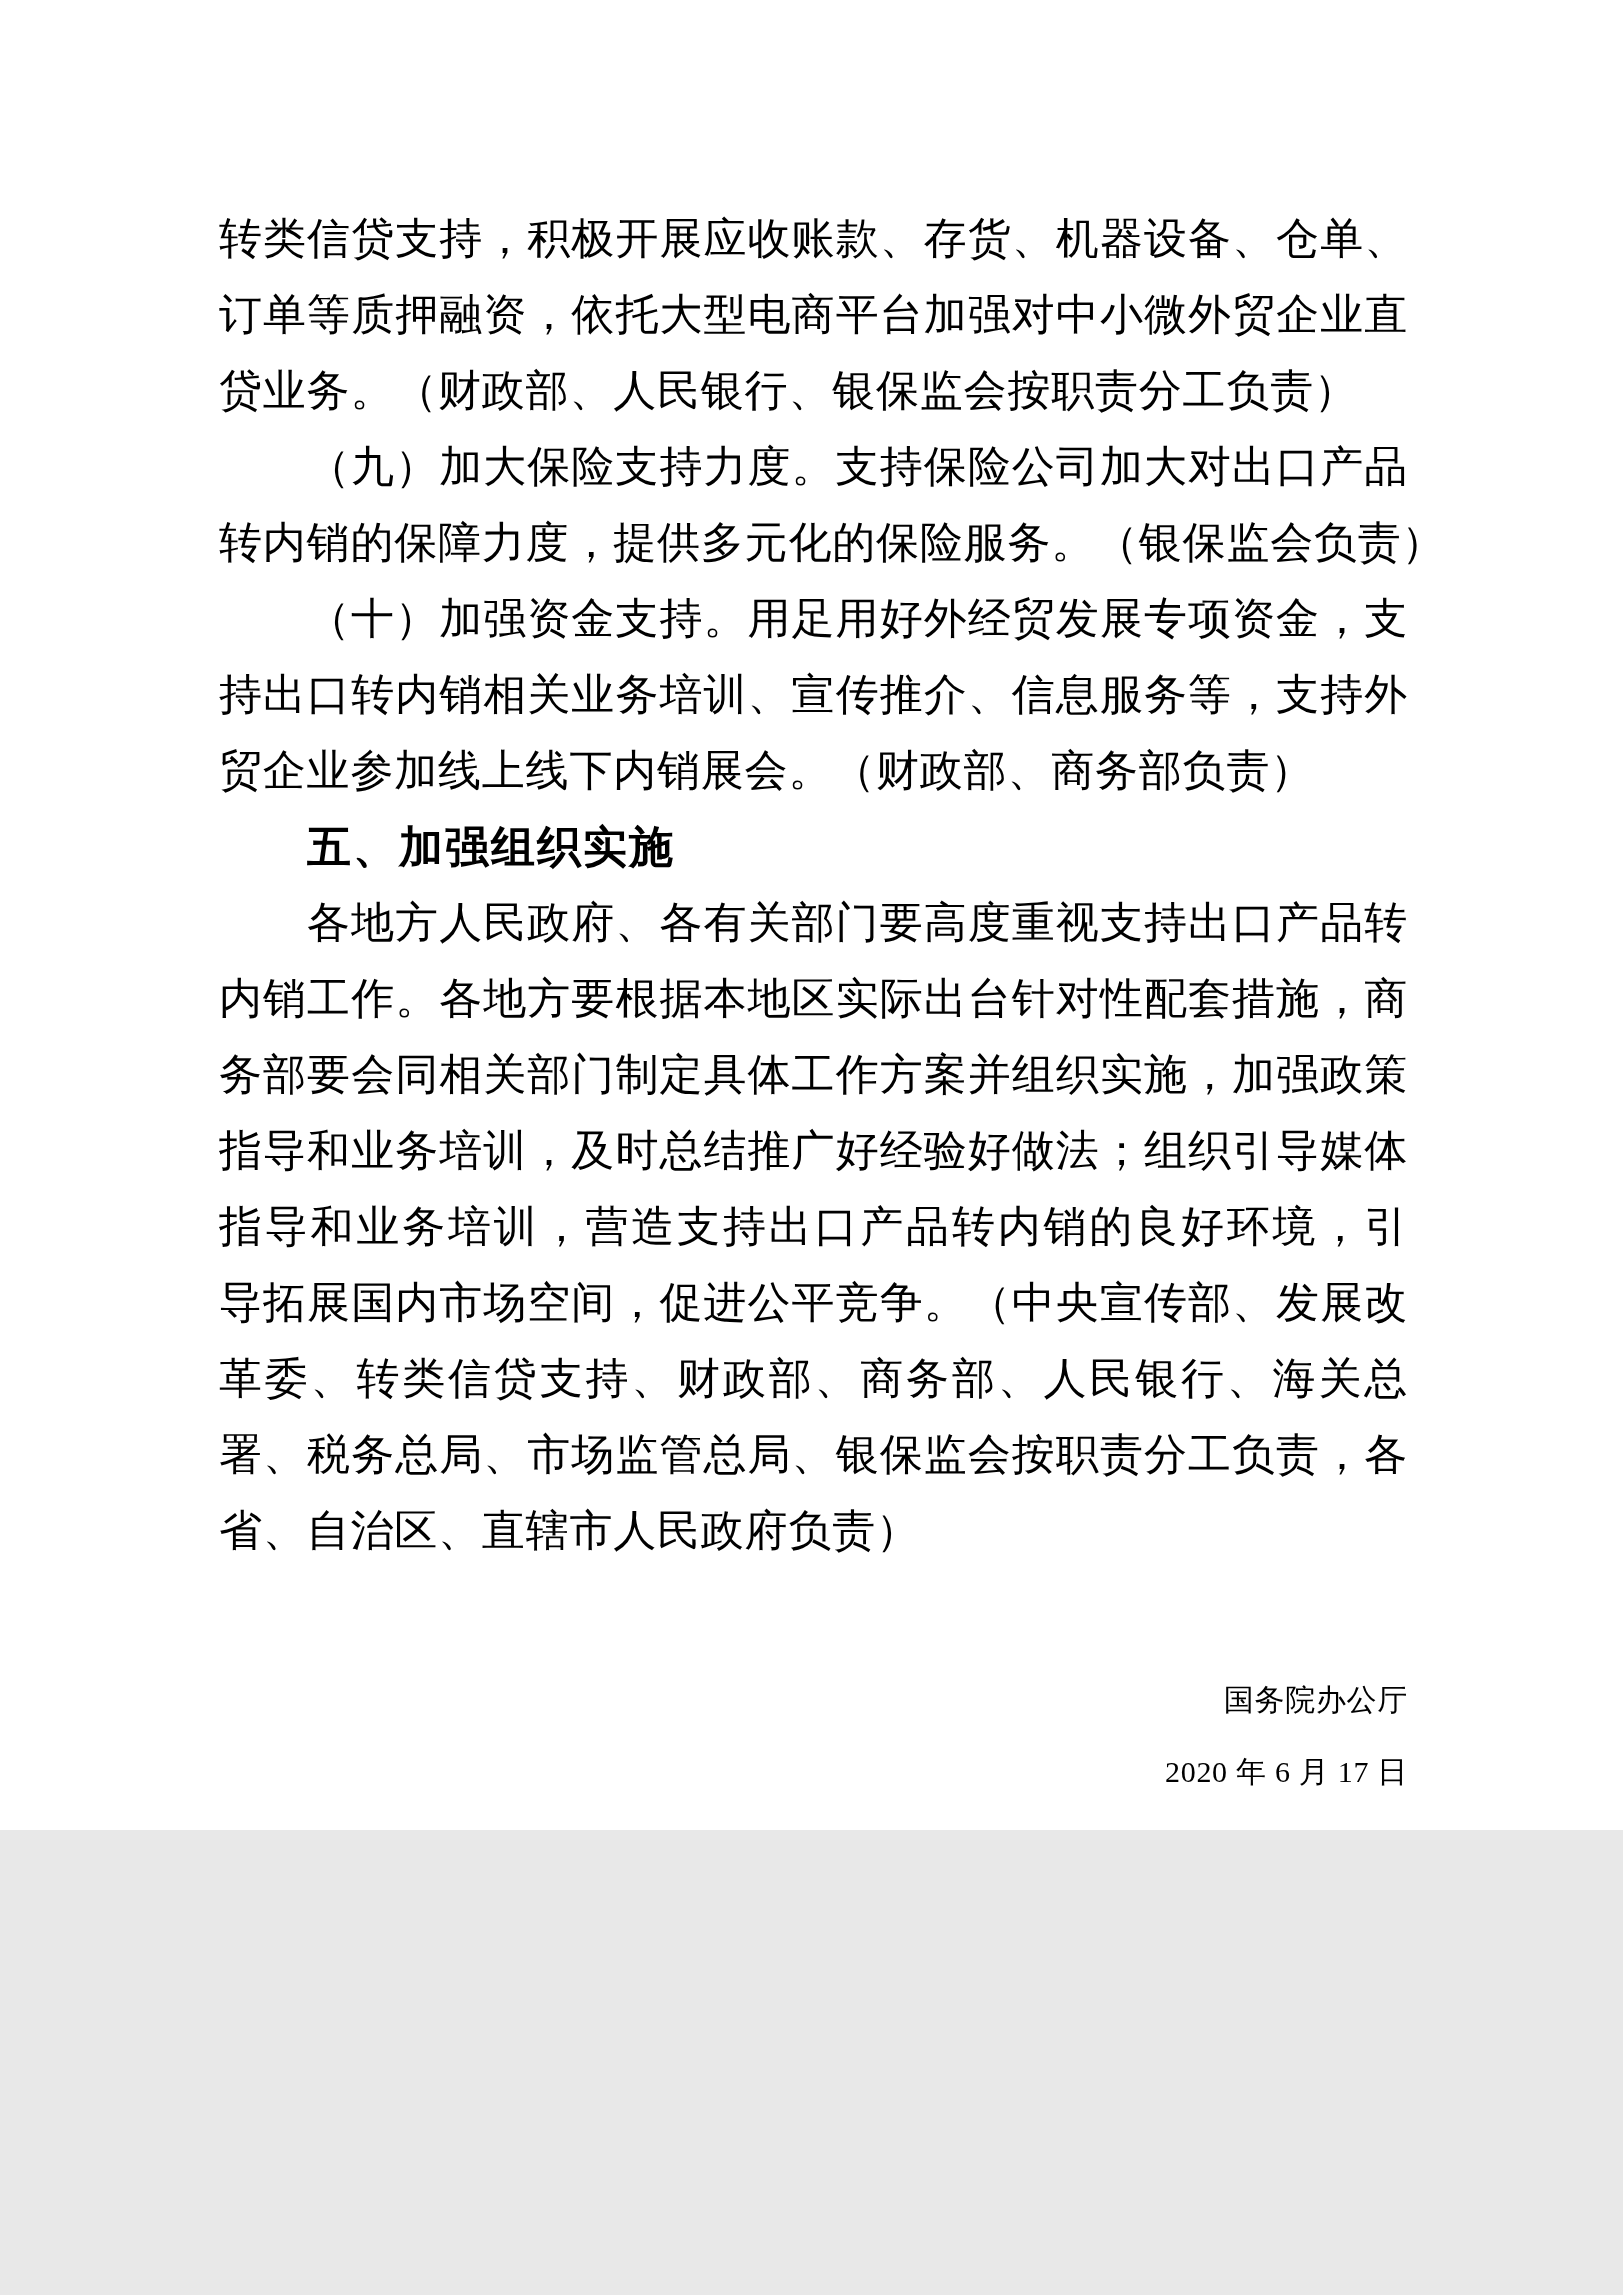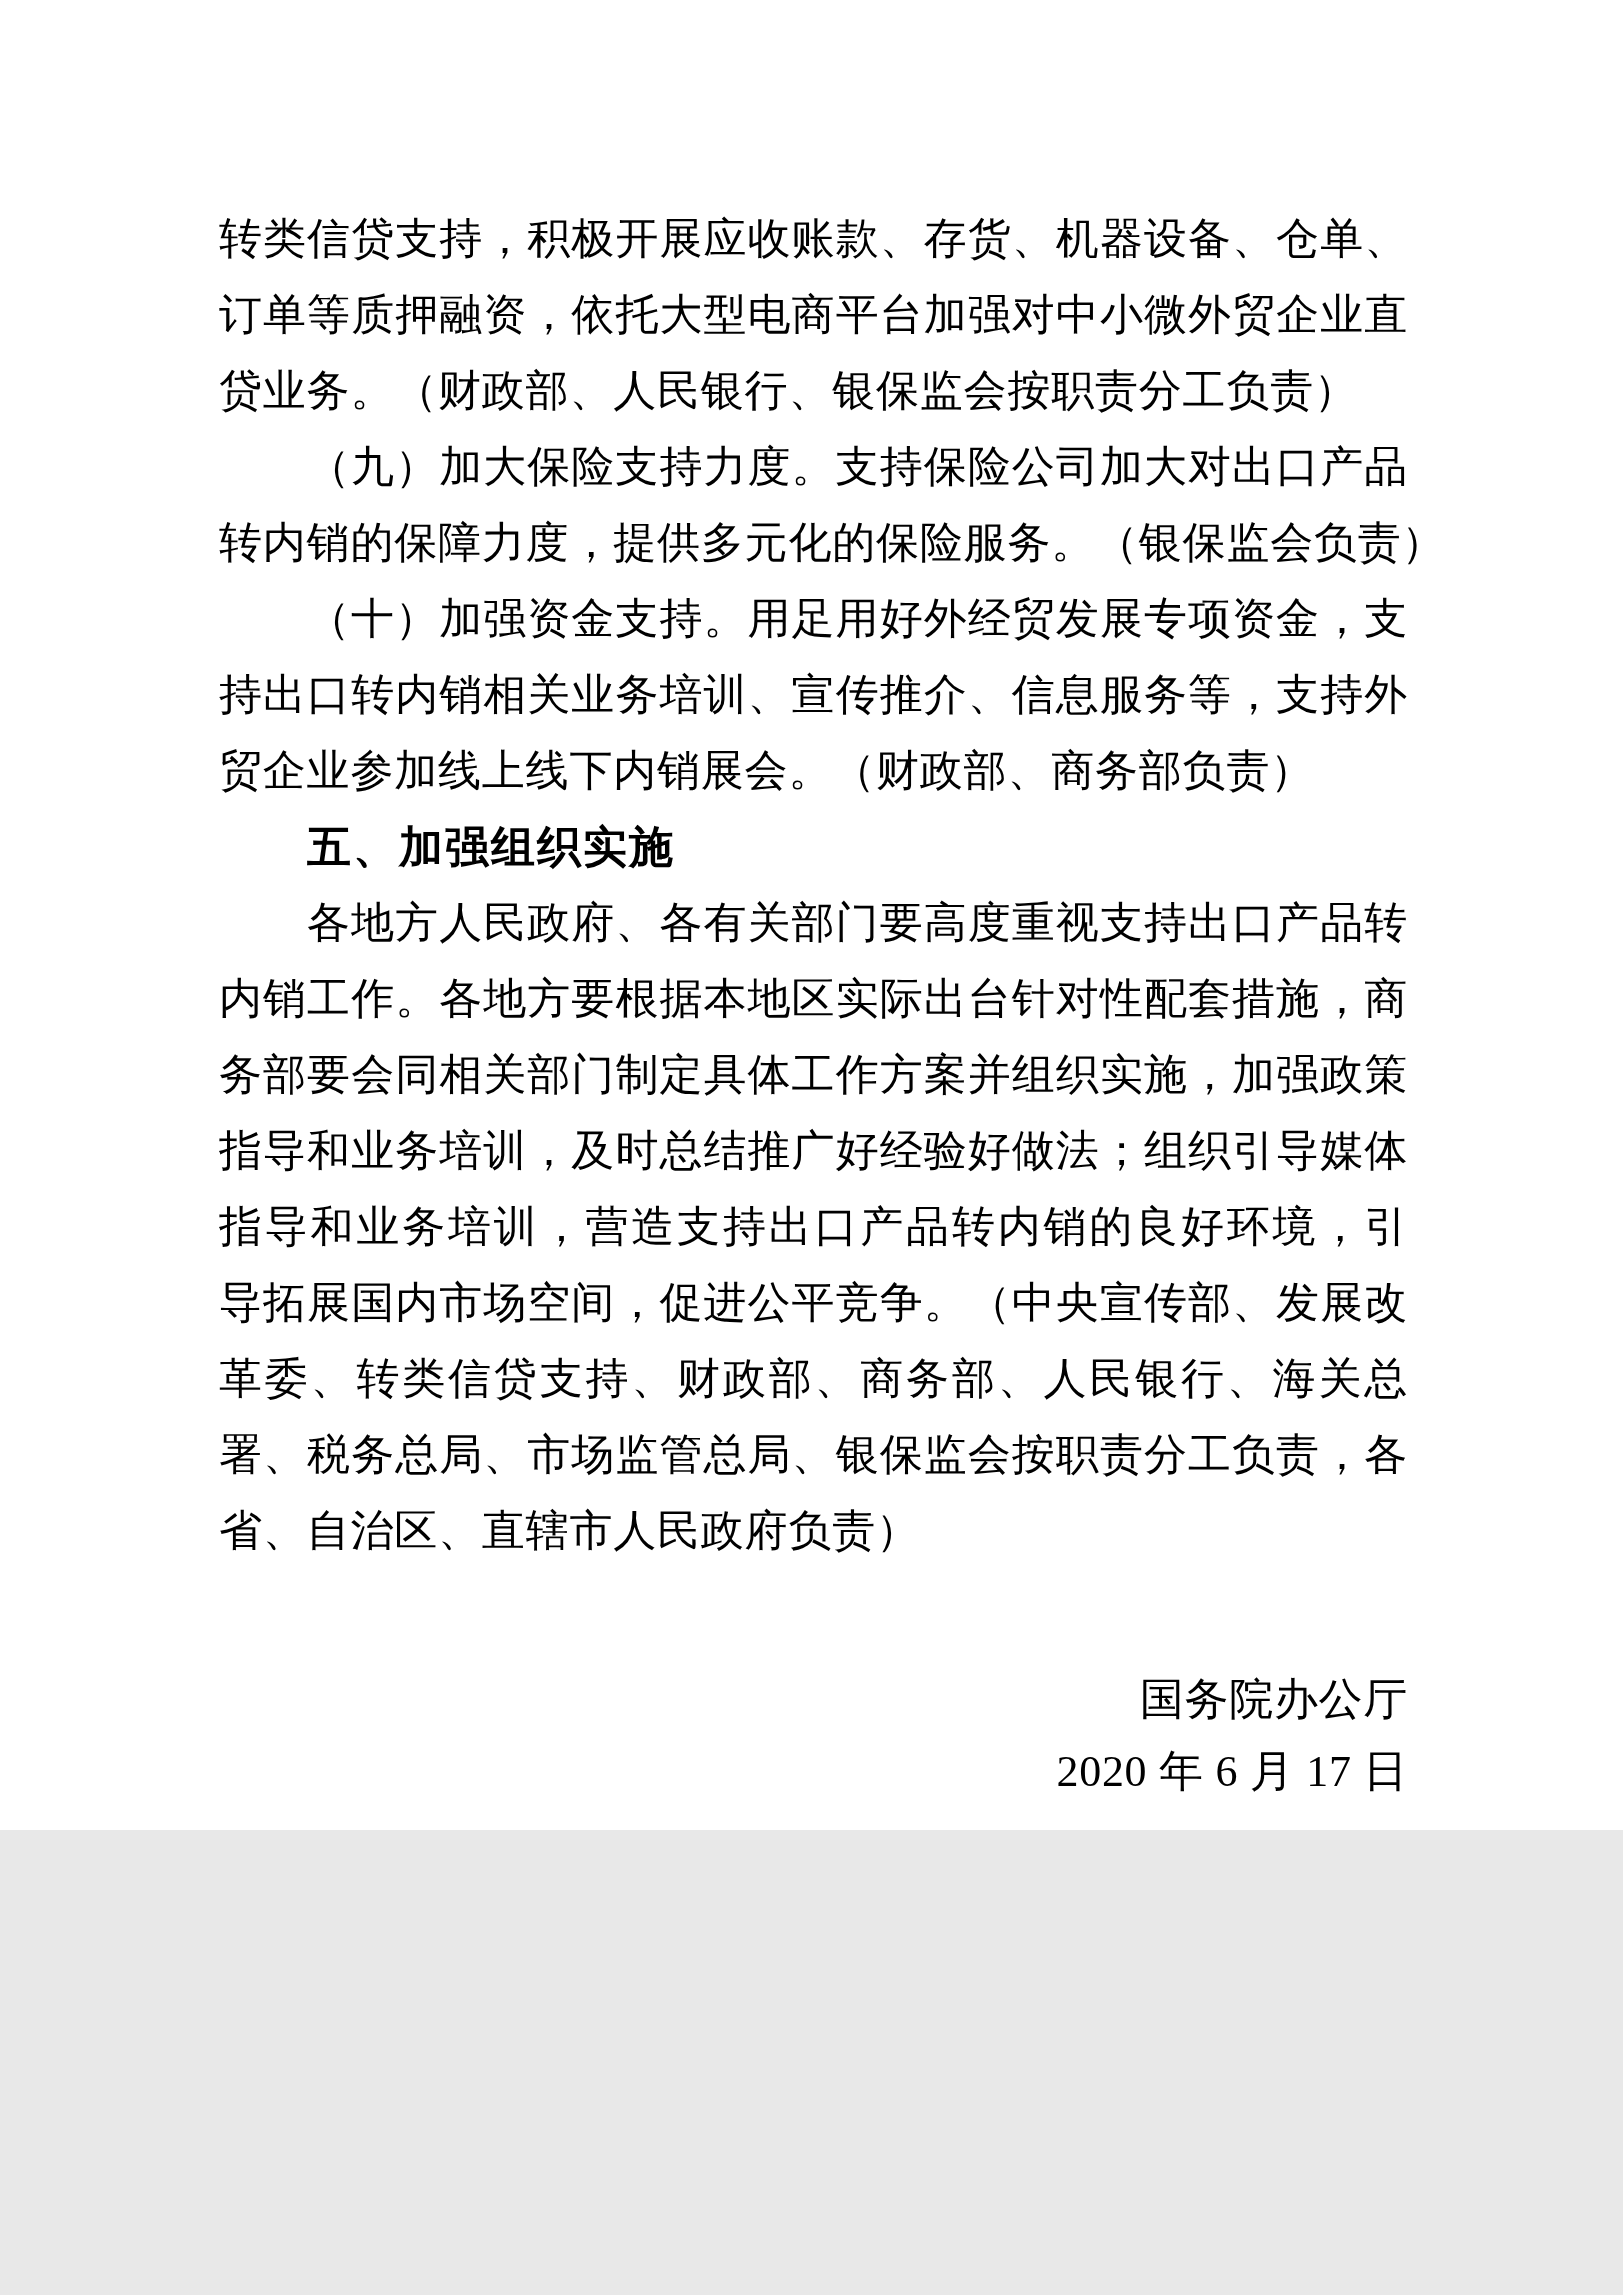--- a/index.html
+++ b/index.html
@@ -46,21 +46,21 @@
     letter-spacing: 2px;
     text-align: center;
     text-align-last: left;
   }
   
   .sig-line {
     position: absolute;
     right: 215px;
     height: 76px;
     line-height: 76px;
-    font-size: 44px;
+    font-size: 30px;
     letter-spacing: 0.7px;
     white-space: nowrap;
     text-align: right;
   }
   .sig-issuer { top: 1662px; }
   .sig-date   { top: 1734px; }
   
   .page-number {
     position: absolute;
     left: 0;

